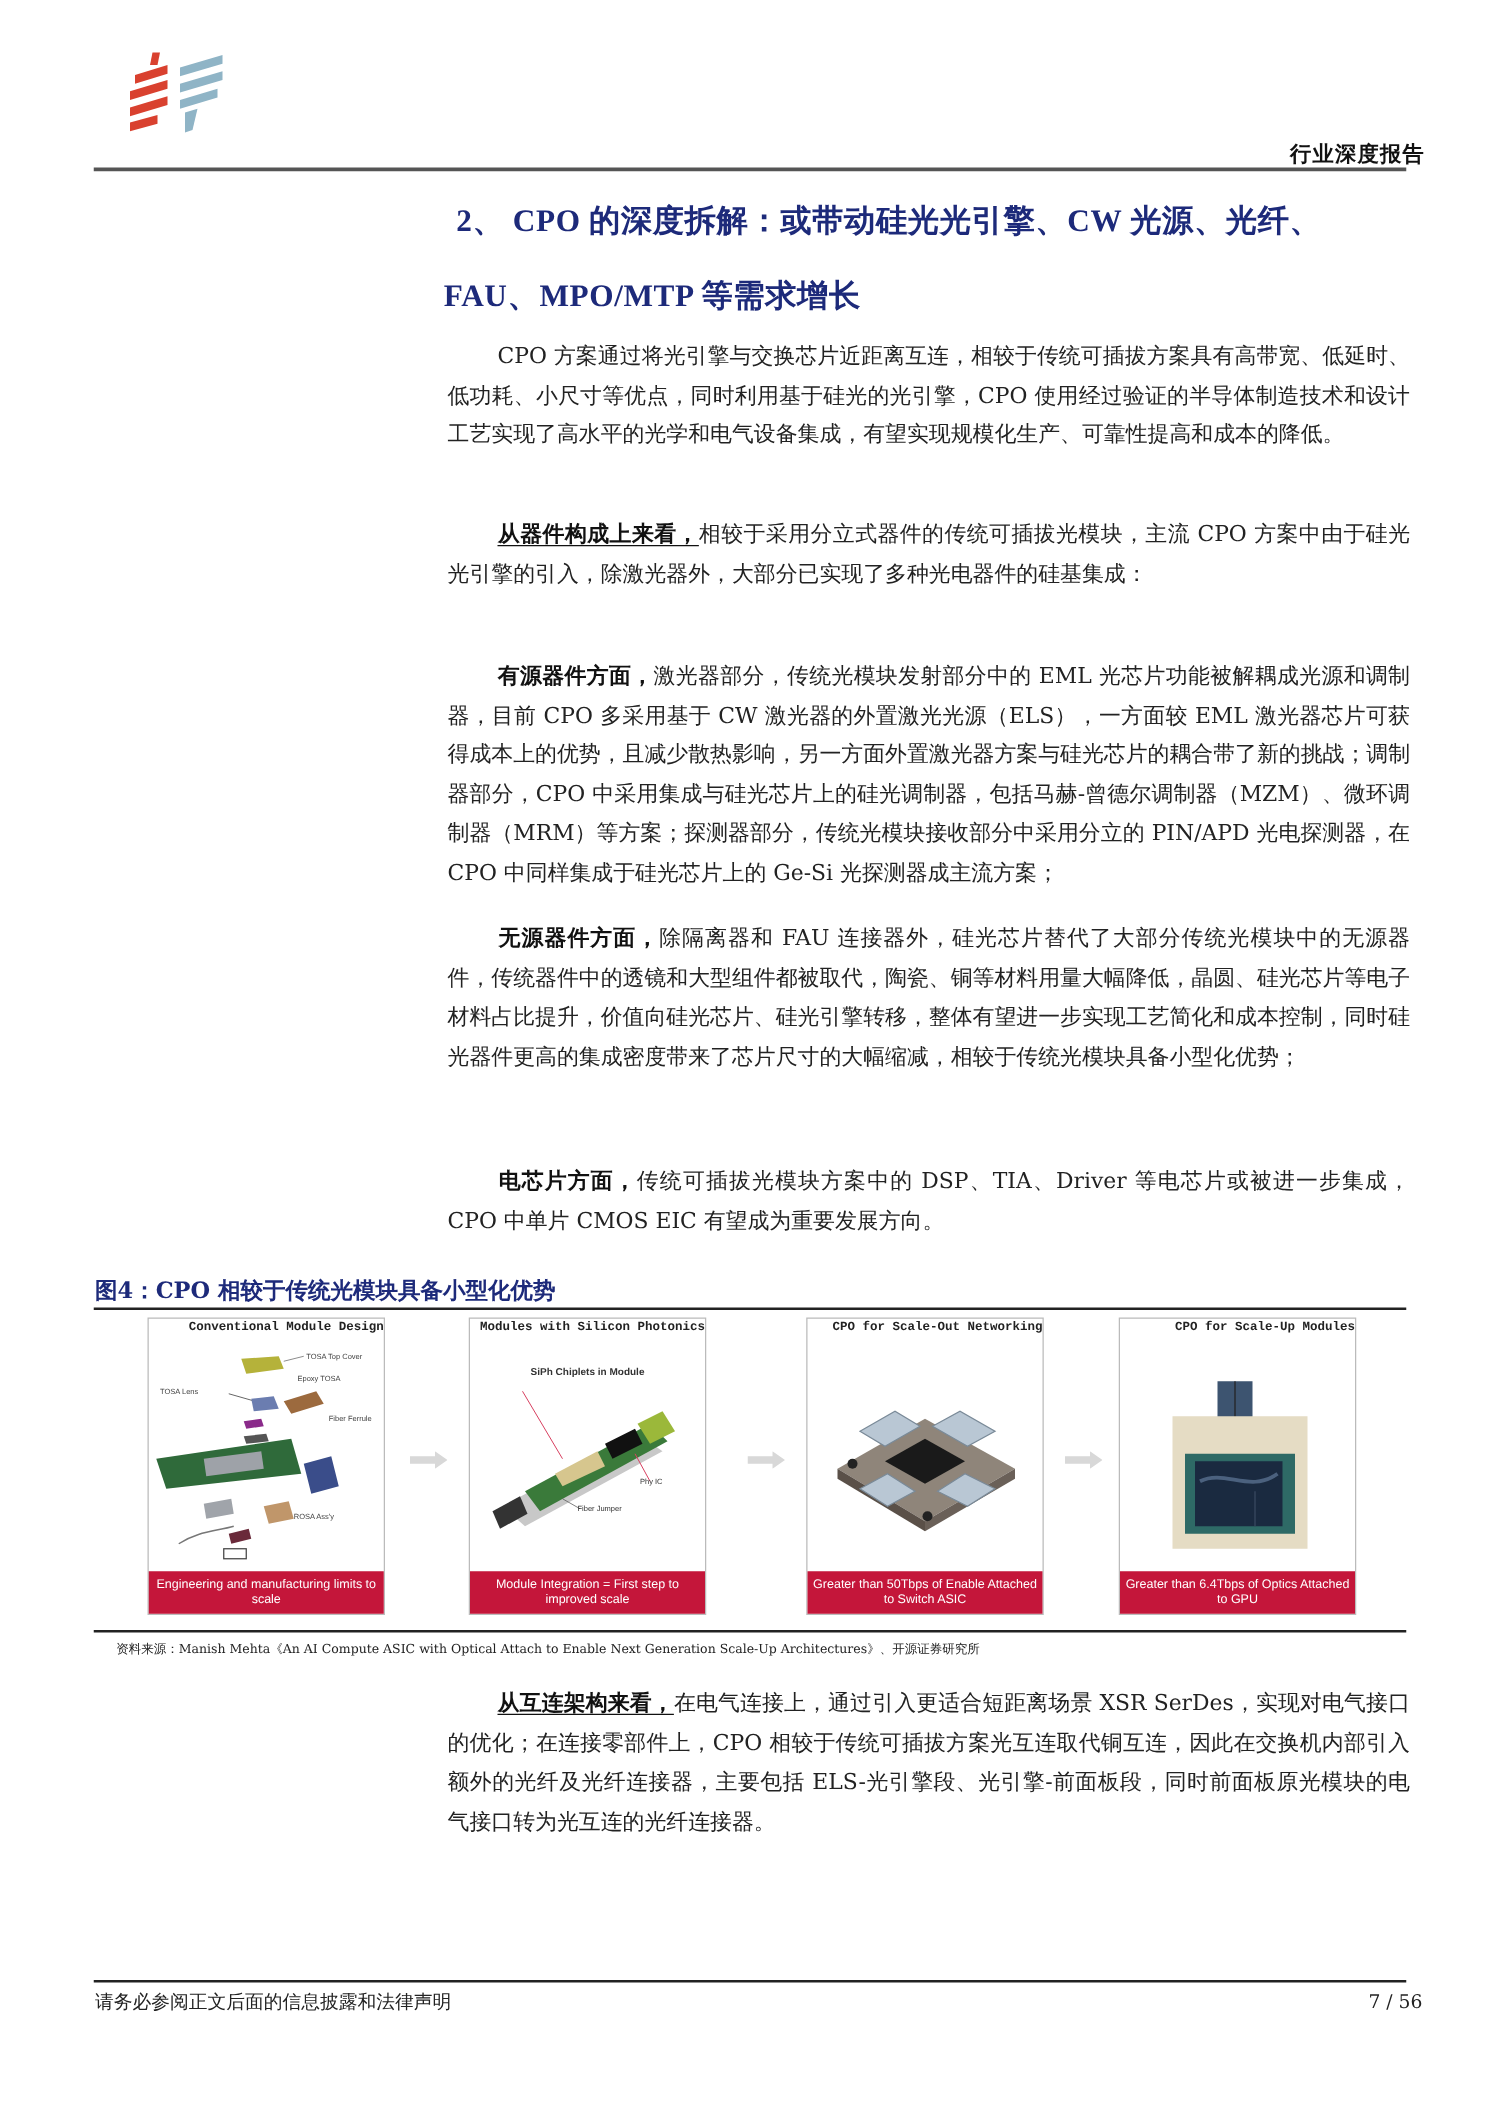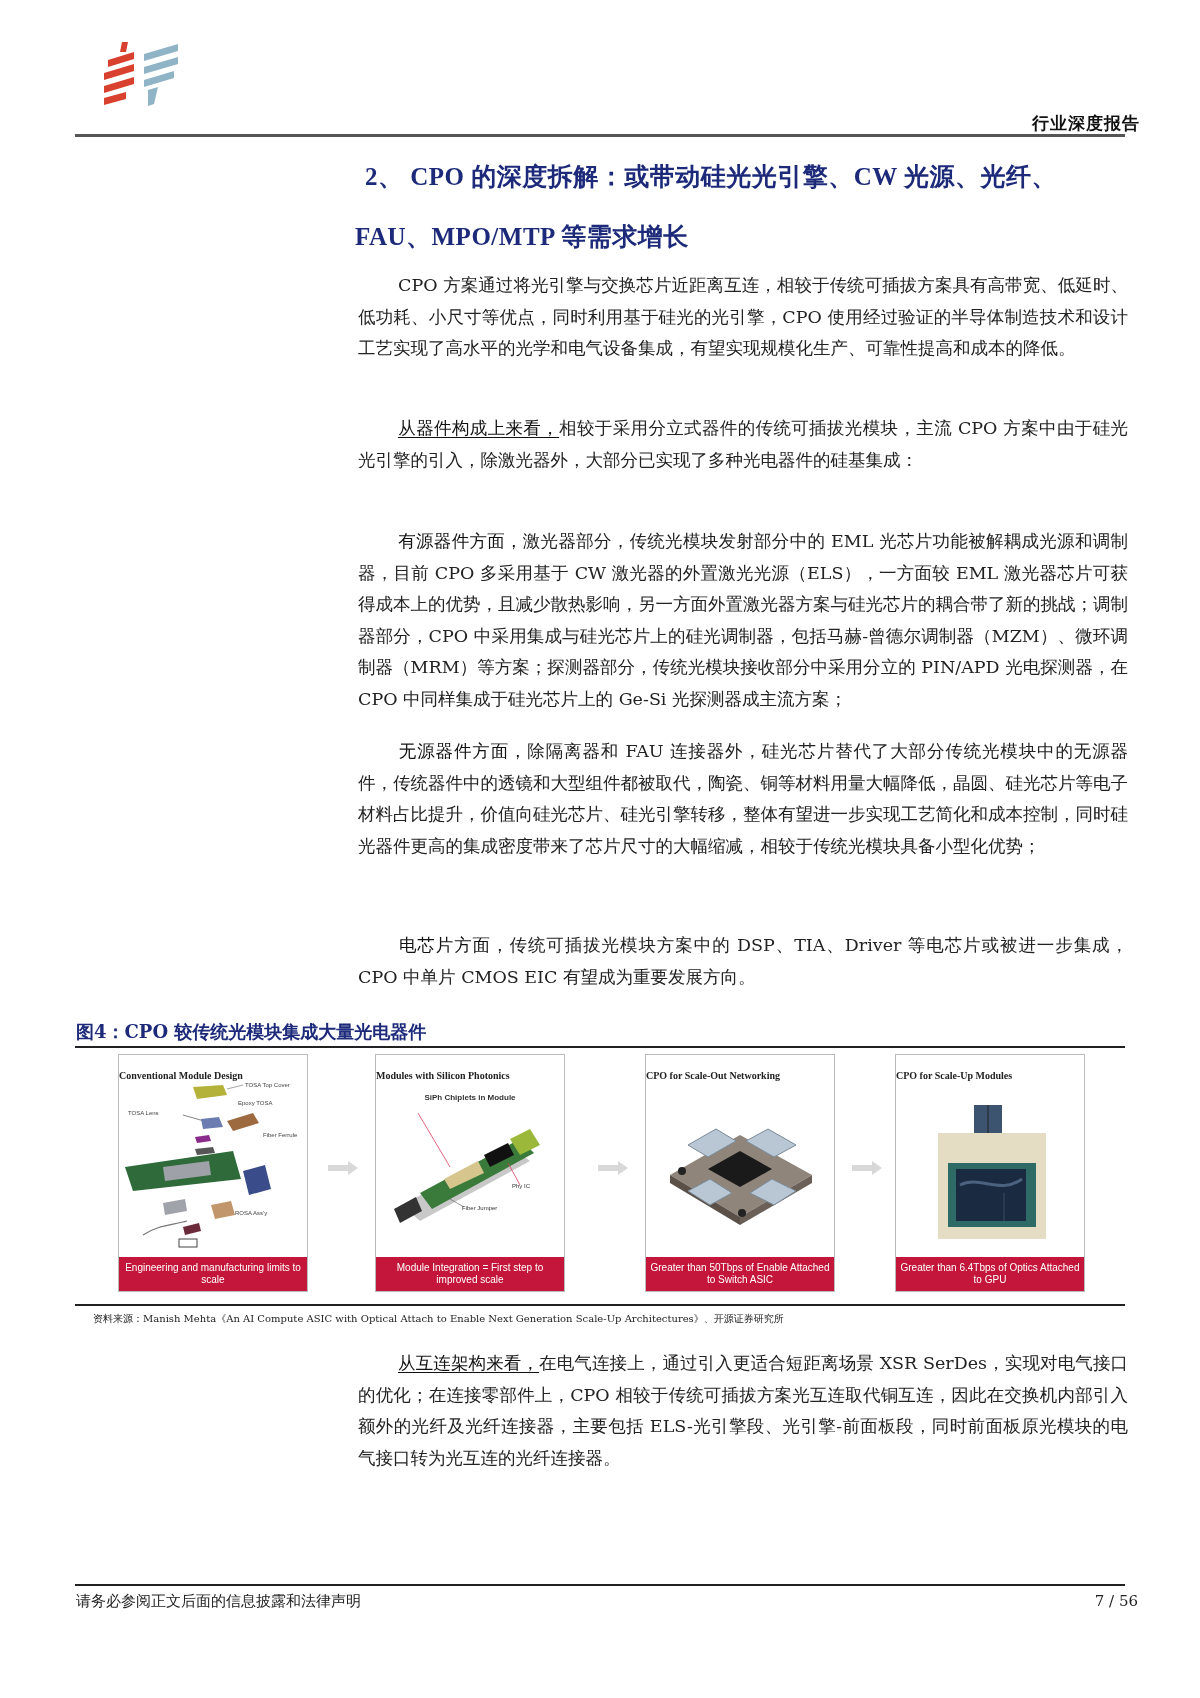--- a/index.html
+++ b/index.html
@@ -9,28 +9,28 @@
   .logo { left:100px; top:38px; width:340px; height:72px; display:flex; align-items:center; }
   .logo-mark { width:82px; height:68px; position:relative; }
   .logo-text { font-family:"DejaVu Sans","Liberation Sans",sans-serif; font-weight:bold; font-size:50px; letter-spacing:2px; color:#111; margin-left:14px; }
   .header-tag { right:60px; top:112px; font-family:"DejaVu Sans",sans-serif; font-weight:bold; font-size:17px; color:#111; letter-spacing:1px; }
   .header-rule { left:75px; top:134px; width:1050px; height:3px; background:#555; }
   
   .sec-title { left:355px; width:790px; font-family:"Liberation Serif","DejaVu Serif",serif; font-weight:bold; color:#1d2a7a; font-size:25px; letter-spacing:0.5px; }
   
   .para { left:358px; width:770px; font-size:17.5px; line-height:31.5px; text-align:justify; color:#222; }
   .para .indent { display:inline-block; width:40px; }
-  .para b { font-weight:normal; color:#111; }
+  .para b { font-weight:bold; color:#111; }
   .para u { text-decoration:underline; text-underline-offset:3px; }
   
   .fig-title { left:76px; top:1020px; font-weight:bold; font-size:18px; color:#1d2a7a; }
   .fig-rule-top { left:75px; top:1046px; width:1050px; height:2px; background:#222; }
   .fig-rule-bot { left:75px; top:1304px; width:1050px; height:2px; background:#222; }
   .panel { top:1054px; width:190px; height:238px; border:1px solid #bbb; background:#fff; box-sizing:border-box; }
-  .panel-title { position:absolute; top:15px; left:0; right:0; text-align:left; font-family:Liberation Serif, serif; font-weight:bold; font-size:10px; color:#222; }
+  .panel-title { position:absolute; top:2px; left:0; right:0; text-align:right; font-family:Liberation Mono, monospace; font-weight:bold; font-size:10px; color:#222; }
   .panel-foot { position:absolute; left:0; right:0; bottom:0; height:34px; background:#c4163a; color:#fff; font-family:"Liberation Sans","DejaVu Sans",sans-serif; font-size:10px; line-height:12px; text-align:center; display:flex; align-items:center; justify-content:center; padding:0 4px; box-sizing:border-box; }
   .panel-art { position:absolute; left:4px; right:4px; top:20px; bottom:38px; }
   .arrow { top:1160px; width:30px; height:14px; }
   .source { left:93px; top:1312px; font-size:10px; color:#222; white-space:nowrap; }
   
   .footer-rule { left:75px; top:1584px; width:1050px; height:2px; background:#222; }
   .footer-left { left:76px; top:1592px; font-size:15px; color:#222; }
   .footer-right { right:62px; top:1592px; font-size:15px; color:#222; }
   .small-lbl { font-family:"Liberation Sans",sans-serif; font-size:6px; fill:#444; }
 </style>
@@ -75,21 +75,21 @@
 </div>
 
 <div class="abs para" style="top:736px;">
   <span class="indent"></span><b>无源器件方面，</b><span>除隔离器和 FAU 连接器外，硅光芯片替代了大部分传统光模块中的无源器件，传统器件中的透镜和大型组件都被取代，陶瓷、铜等材料用量大幅降低，晶圆、硅光芯片等电子材料占比提升，价值向硅光芯片、硅光引擎转移，整体有望进一步实现工艺简化和成本控制，同时硅光器件更高的集成密度带来了芯片尺寸的大幅缩减，相较于传统光模块具备小型化优势；</span>
 </div>
 
 <div class="abs para" style="top:930px;">
   <span class="indent"></span><b>电芯片方面，</b><span>传统可插拔光模块方案中的 DSP、TIA、Driver 等电芯片或被进一步集成，CPO 中单片 CMOS EIC 有望成为重要发展方向。</span>
 </div>
 
-<div class="abs fig-title">图4：CPO 较传统光模块集成大量光电器件</div>
+<div class="abs fig-title">图4：CPO 相较于传统光模块具备小型化优势</div>
 <div class="abs fig-rule-top"></div>
 
 <div class="abs panel" style="left:118px;">
   <div class="panel-title">Conventional Module Design</div>
   <div class="panel-art">
     <svg width="182" height="180" viewBox="0 0 182 180">
       <polygon points="70,12 100,10 104,20 74,24" fill="#b5b23a"></polygon>
       <line x1="104" y1="14" x2="120" y2="10" stroke="#666" stroke-width="0.6"></line>
       <line x1="60" y1="40" x2="95" y2="50" stroke="#666" stroke-width="0.8"></line>
       <polygon points="78,44 96,42 100,52 80,54" fill="#6b7db0"></polygon>

